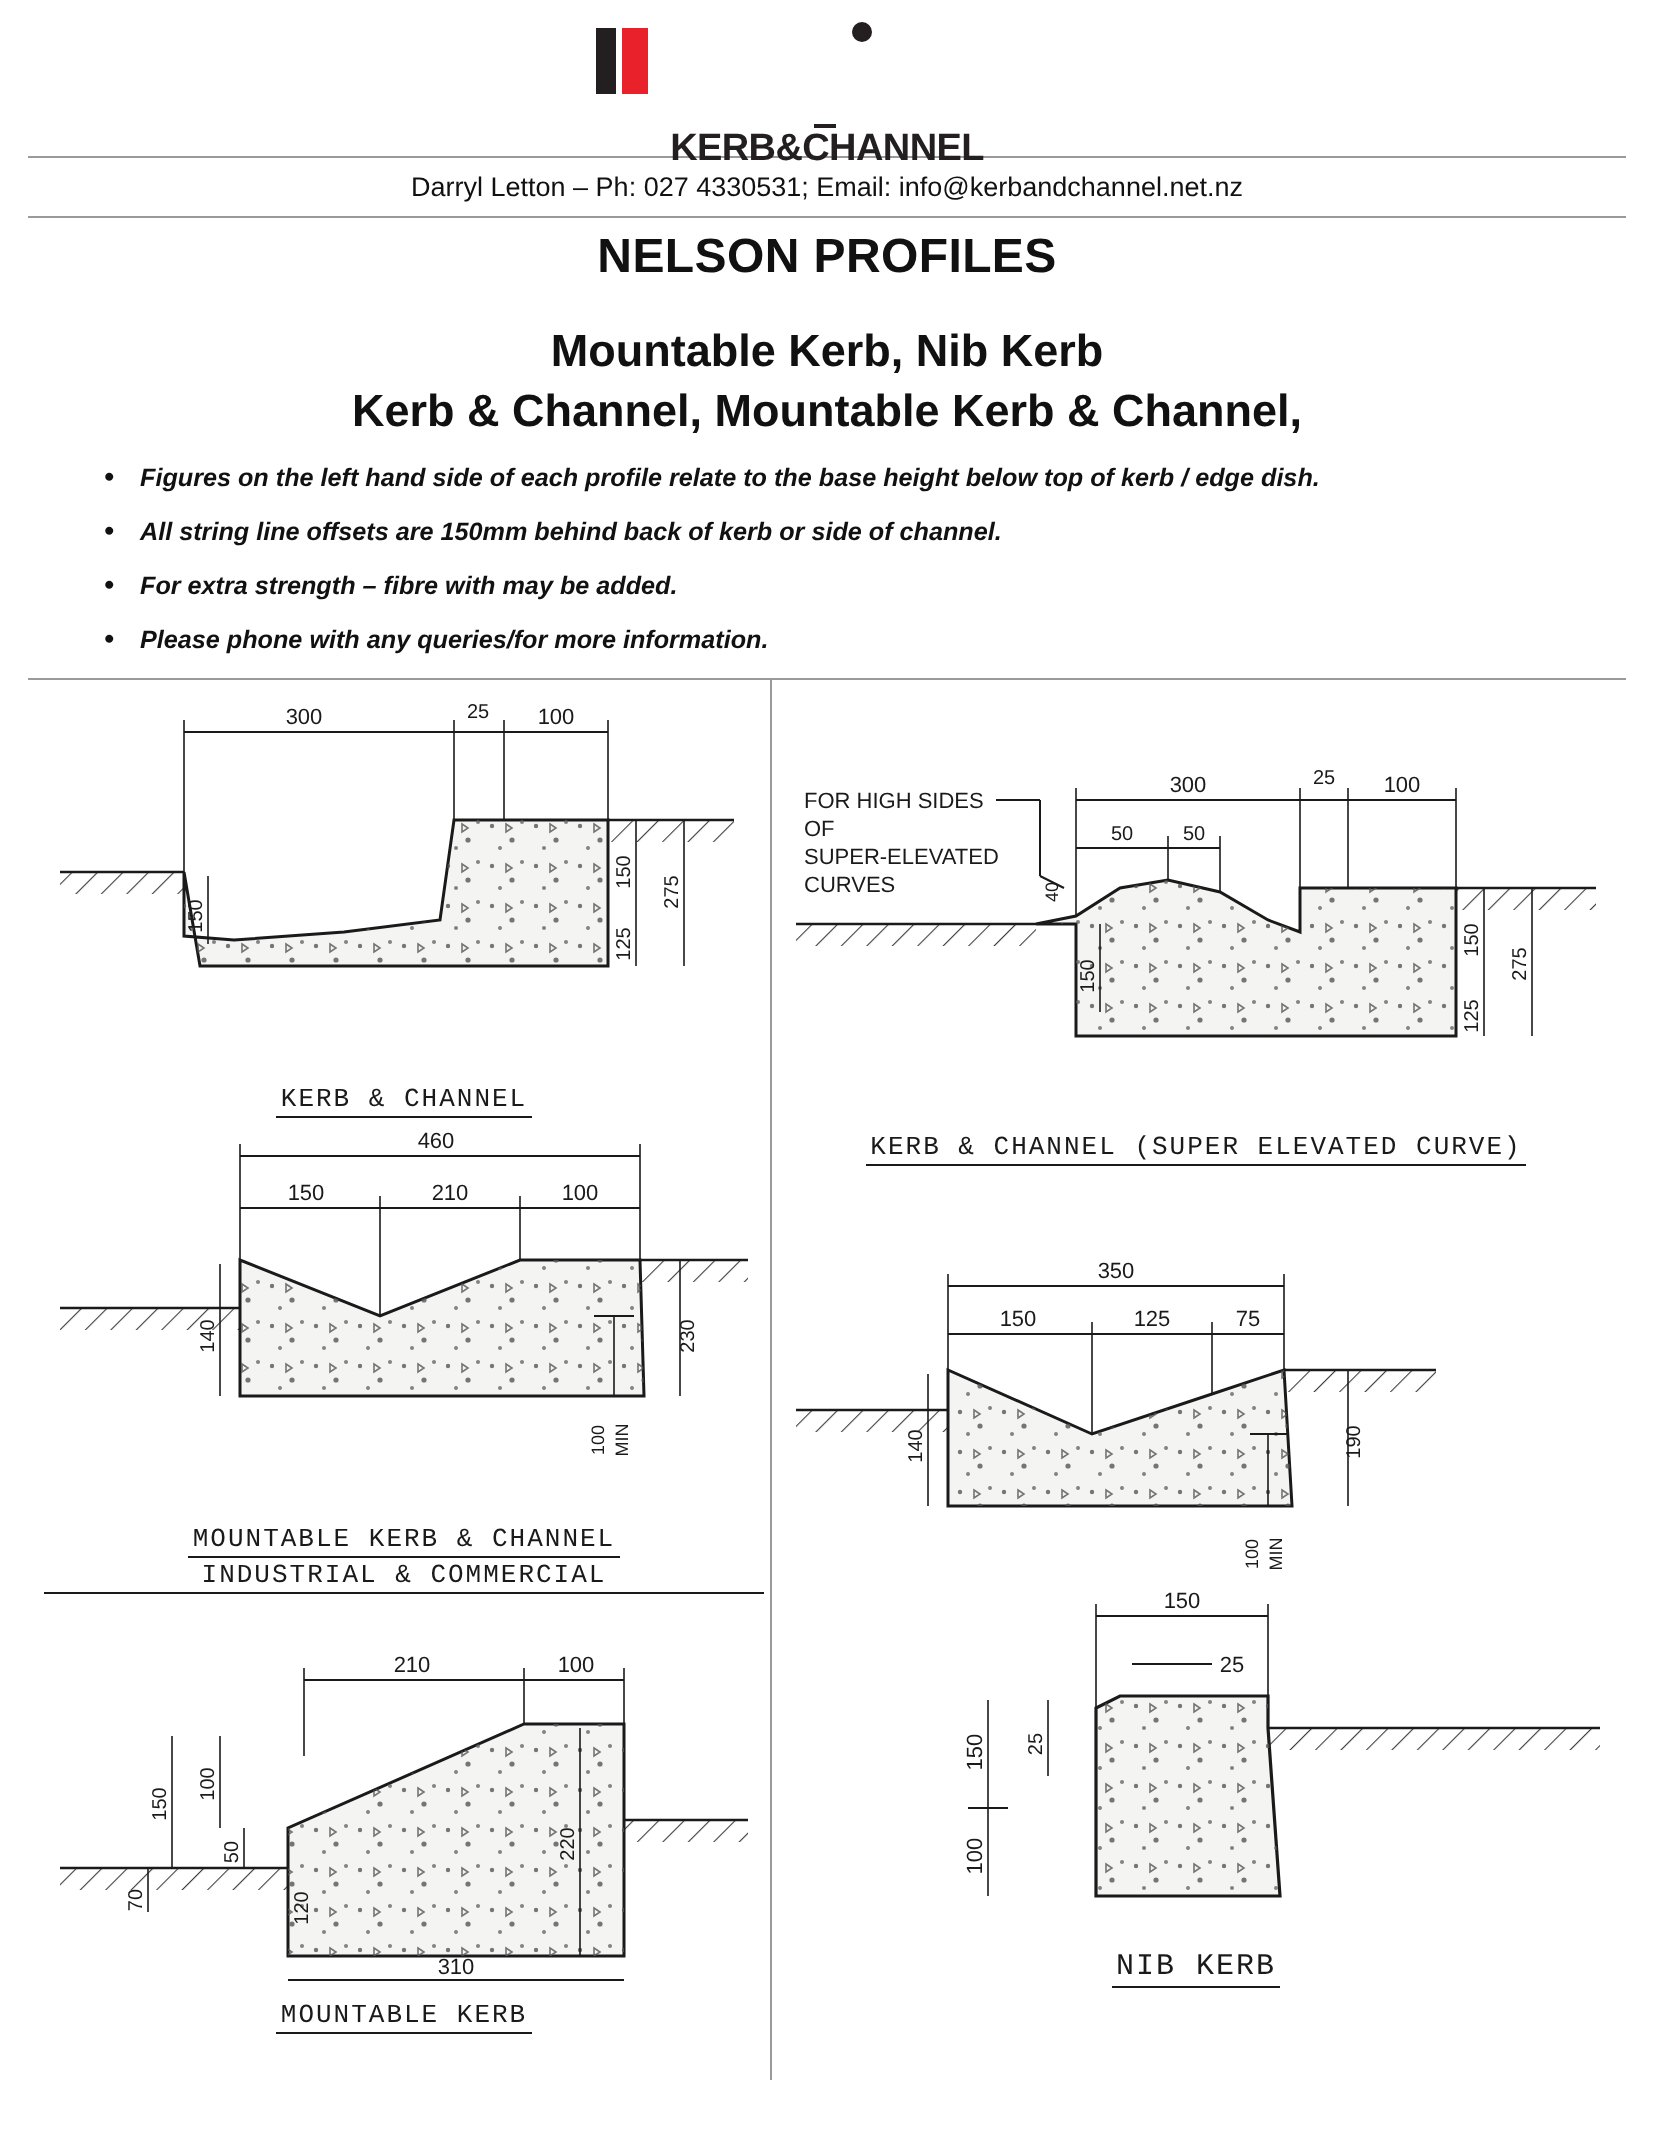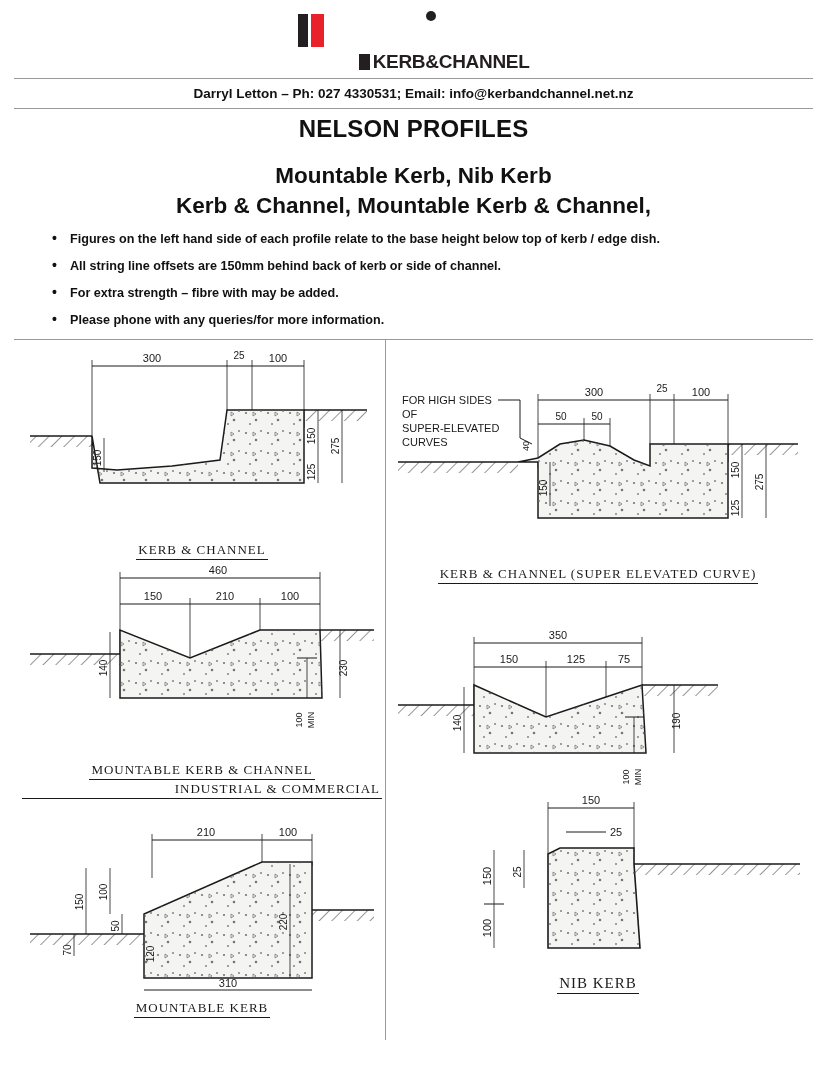--- a/index.html
+++ b/index.html
@@ -43,55 +43,57 @@
     line-height:33px;
     position:relative;
   }
   .logo-dot{
     position:absolute;
     top:-1px;left:128px;
     width:10px;height:10px;border-radius:50%;
     background:#231f20;
   }
   .logo-row2{
-    display:flex;align-items:center;height:24px;margin-top:2px;
+    display:flex;align-items:center;height:24px;margin-top:14px;
     justify-content:flex-end;
+    flex-direction:column;
   }
   .logo-sq{width:11px;height:16px;background:#231f20;margin-right:3px;}
   .logo-kerb{
     font-weight:bold;font-size:19px;color:#231f20;letter-spacing:-0.3px;
   }
 
   
   .rule{
     border:0;border-top:1px solid #9a9a9a;
     margin:6px 14px 0 14px;
   }
   .contact{
     text-align:center;
     font-size:13.5px;
-    font-weight:bold;
+    font-weight:normal;
     padding:7px 0 7px 0;
     color:#111;
   }
 
   
   .title-block{text-align:center;margin-top:6px;}
   .title-main{
     font-size:24px;font-weight:bold;letter-spacing:0.2px;margin-bottom:18px;
   }
   .title-sub{
     font-size:22.5px;font-weight:bold;line-height:30px;
   }
 
   
   ul.notes{
     margin:10px 0 0 0;
     padding:0 0 0 52px;
     list-style:none;
+    font-style:italic;
   }
   ul.notes li{
     position:relative;
     font-size:12.6px;
     font-weight:bold;
     line-height:17px;
     margin-bottom:10px;
     padding-left:18px;
   }
   ul.notes li:before{
@@ -111,22 +113,22 @@
     position:absolute;top:0;height:700px;
   }
   .col-left{left:8px;width:362px;}
   .col-right{left:374px;width:420px;}
   .divider{
     position:absolute;left:371px;top:0;width:1px;height:700px;background:#9a9a9a;
   }
 
   .fig{position:absolute;}
   .fig-caption{
-    text-align:right;
-    font-family:Liberation Serif, serif;
+    text-align:center;
+    font-family:Liberation Mono, monospace;
     font-size:13px;
     letter-spacing:1px;
     color:#1a1a1a;
     border-bottom:1.5px solid #1a1a1a;
     display:inline-block;
     padding:0 2px 1px 2px;
   }
   .cap-wrap{width:100%;text-align:center;margin-top:2px;}
   .cap-wrap .l2{display:block;margin-top:1px;}
 

